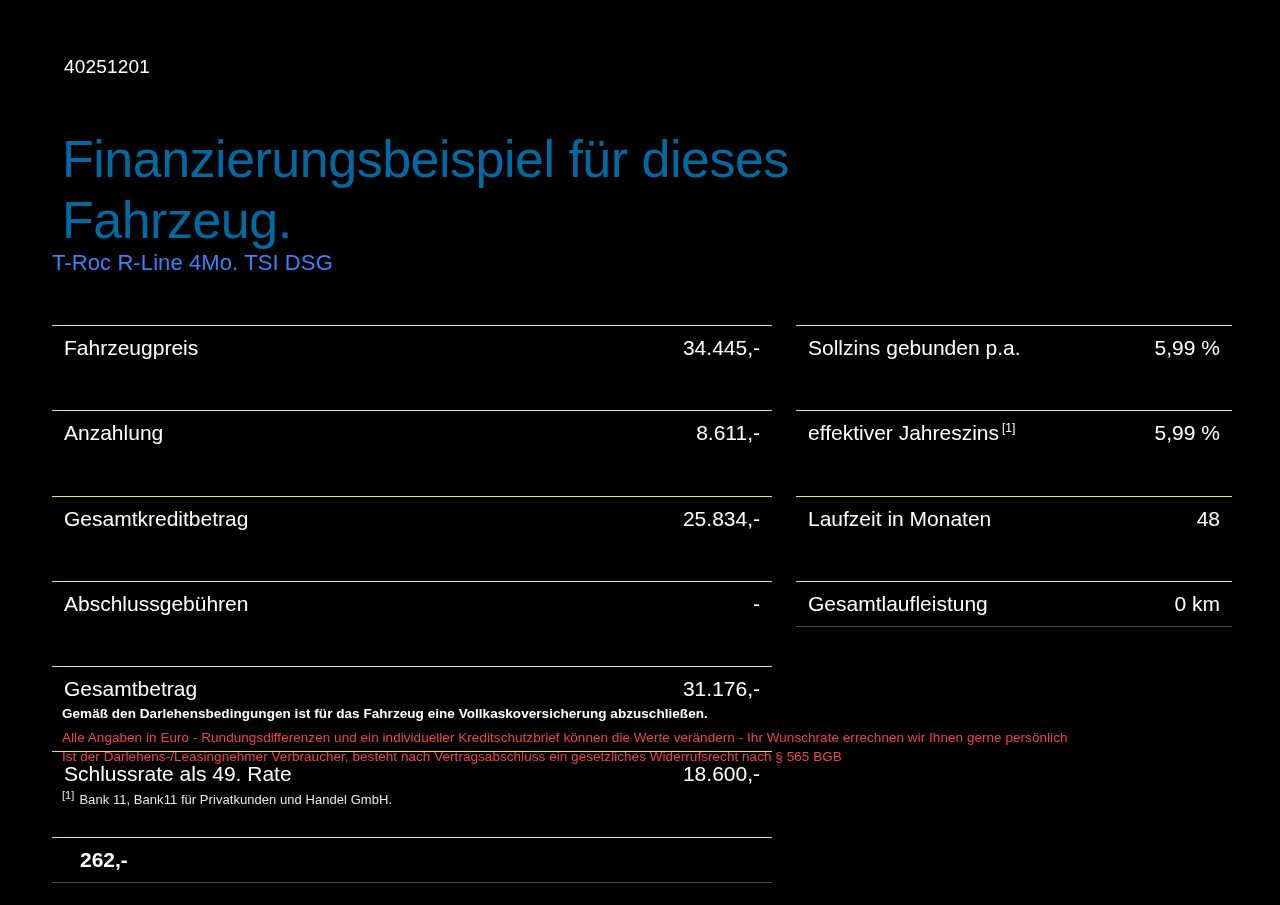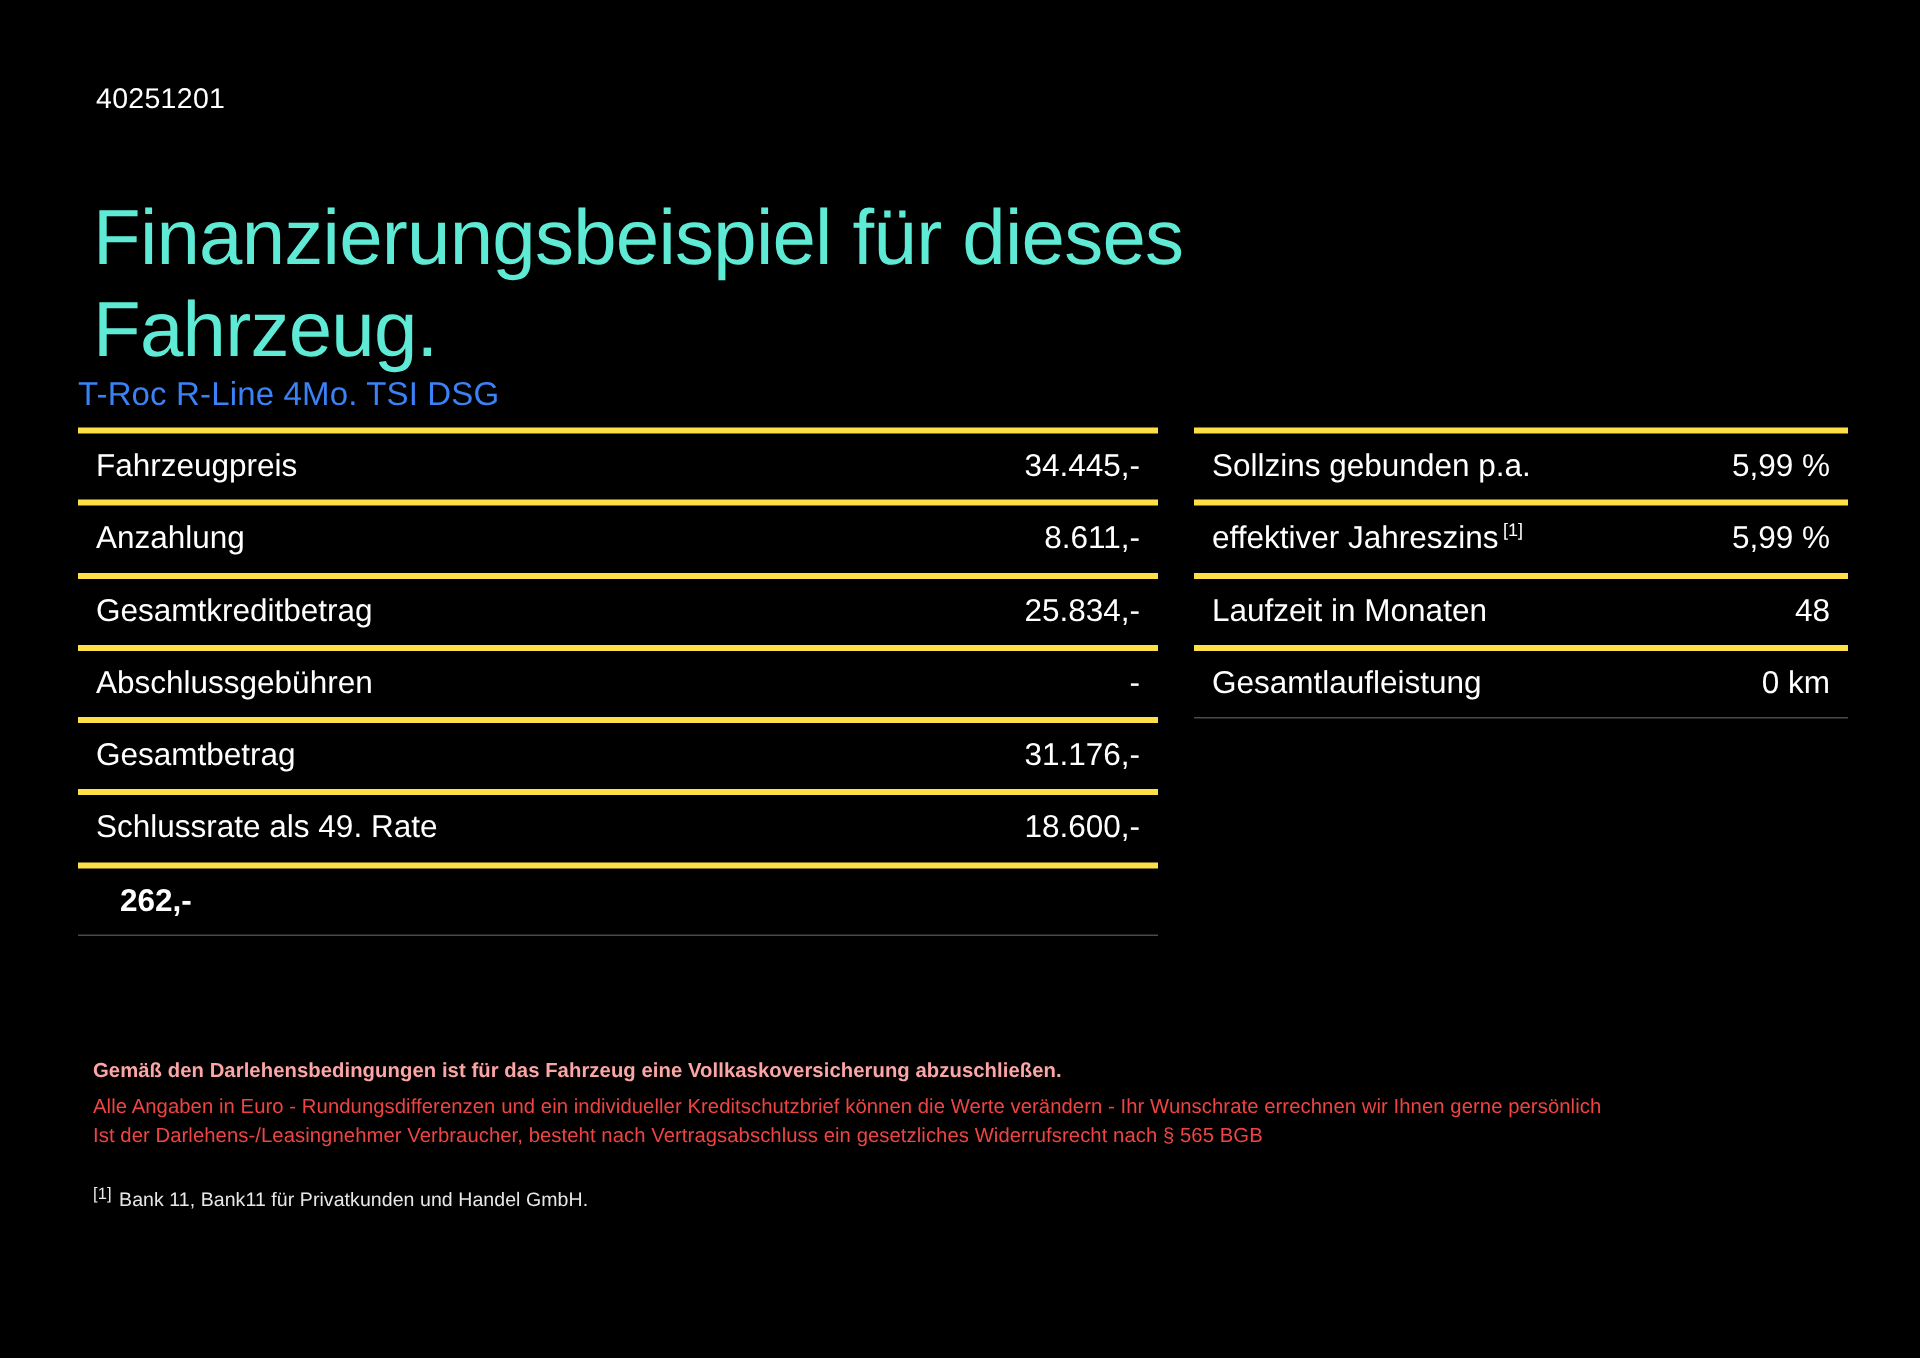--- a/index.html
+++ b/index.html
@@ -31,21 +31,21 @@
   }
   .headline {
     position: absolute;
     left: 62px;
     top: 94px;
     width: 880px;
     font-size: 52px;
     line-height: 1.18;
     font-weight: 400;
     letter-spacing: -0.5px;
-    color: #5eead4;
+    color: #0369a1;
   }
   .subtitle {
     position: absolute;
     left: 52px;
     top: 250px;
     font-size: 22px;
     font-weight: 400;
     letter-spacing: 0.1px;
     color: #3b82f6;
   }
@@ -63,24 +63,25 @@
   .table.left {
     width: 720px;
   }
   .table.right {
     width: 436px;
   }
   .row {
     display: flex;
     justify-content: space-between;
     align-items: baseline;
-    border-top: 4px solid #fde047;
+    border-top: 1px solid #fde047;
     padding: 9px 12px 9px 12px;
     font-size: 21px;
     line-height: 1.25;
+    margin-top: 40px;
   }
   .row:last-child {
     border-bottom: 1px solid #4a4a4a;
   }
   .row .label {
     text-align: left;
     white-space: nowrap;
   }
   .row .value {
     text-align: center;
@@ -99,21 +100,21 @@
   }
   .legal {
     position: absolute;
     left: 62px;
     top: 706px;
     width: 1160px;
   }
   .legal .strong {
     font-size: 13.5px;
     font-weight: 700;
-    color: #fca5a5;
+    color: #ffffff;
     margin-bottom: 9px;
     letter-spacing: 0.05px;
   }
   .legal .line {
     font-size: 13.5px;
     font-weight: 400;
     color: #ef4444;
     margin-bottom: 4px;
     letter-spacing: 0.05px;
   }

